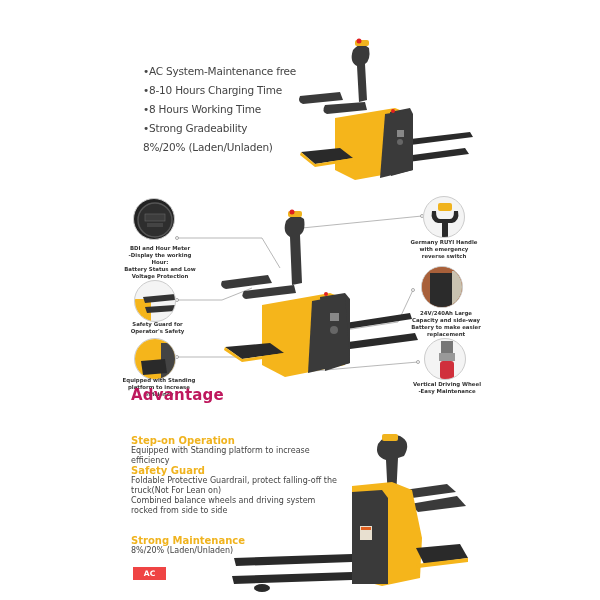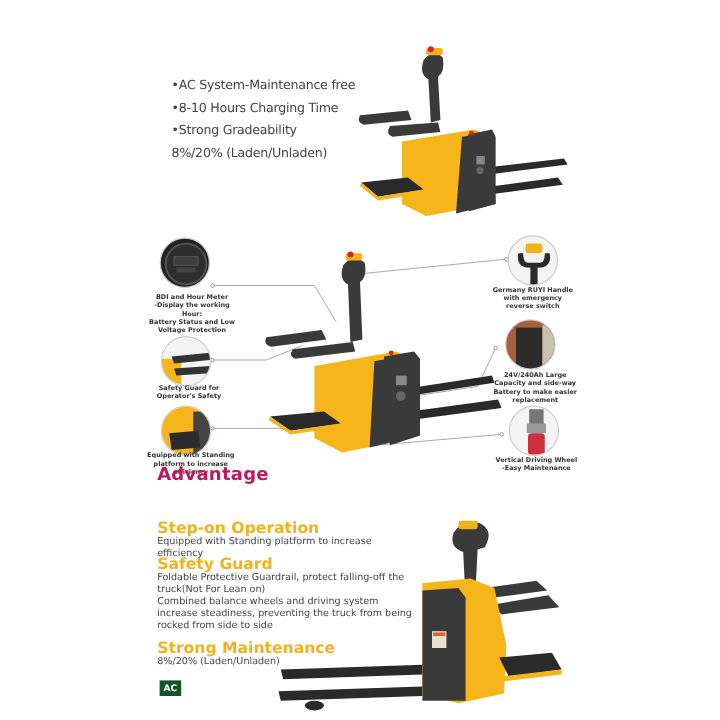--- a/index.html
+++ b/index.html
@@ -16,30 +16,31 @@
   .darker { fill:#2a2a2a; }
 
   
   .circle { position:absolute; width:42px; height:42px; border-radius:50%; border:1px solid #ccc; background:#f4f4f4; overflow:hidden; }
   .callout-label { position:absolute; font-size:5.4px; font-weight:bold; color:#333; text-align:center; line-height:7px; }
   .leader { position:absolute; }
 
   
   .adv-title { position:absolute; left:131px; top:386px; font-size:15px; font-weight:bold; color:#be185d; letter-spacing:0.2px; }
   .adv-block { position:absolute; left:131px; width:220px; }
-  .adv-head { font-size:13px; font-weight:bold; color:#f0b31e; line-height:10px; }
+  .adv-head { font-size:10px; font-weight:bold; color:#f0b31e; line-height:10px; }
   .adv-body { font-size:8px; font-weight:normal; color:#444; line-height:10px; }
-  .ac-badge { position:absolute; left:133px; top:567px; width:18px; height:13px; background:#14532d; color:#fff; font-size:7.5px; font-weight:bold; text-align:center; line-height:13px; }
+  .ac-badge { position:absolute; left:133px; top:567px; width:33px; height:13px; background:#ef4444; color:#fff; font-size:7.5px; font-weight:bold; text-align:center; line-height:13px; }
 </style>
 </head>
 <body>
 
 <div class="feat-list">
   <div>•AC System-Maintenance  free</div>
   <div>•8-10 Hours Charging Time</div>
+  <div>•8 Hours Working Time</div>
   <div>•Strong Gradeability</div>
   <div>8%/20% (Laden/Unladen)</div>
 </div>
 
 <svg class="truck" style="left:295px;top:30px" width="180" height="150" viewBox="0 0 180 150">
 
   <polygon class="darker" points="90,112 175,102 178,107 92,118"></polygon>
   <polygon class="darker" points="95,128 170,118 174,124 98,134"></polygon>
 
   <path d="M58,20 Q66,10 74,18 Q76,30 70,34 L72,70 L64,72 L62,36 Q54,32 58,20 Z" class="dark"></path>
@@ -182,21 +183,20 @@
   <div class="adv-body">Equipped with Standing platform to increase</div>
   <div class="adv-body">efficiency</div>
 </div>
 <div class="adv-block" style="top:466px;">
   <div class="adv-head">Safety Guard</div>
   <div class="adv-body">Foldable Protective Guardrail, protect falling-off the</div>
   <div class="adv-body">truck(Not For Lean on)</div>
 </div>
 <div class="adv-block" style="top:496px;">
   <div class="adv-body">Combined balance wheels and driving system</div>
-  <div class="adv-body">increase steadiness, preventing the truck from being</div>
   <div class="adv-body">rocked from side to side</div>
 </div>
 <div class="adv-block" style="top:536px;">
   <div class="adv-head">Strong Maintenance</div>
   <div class="adv-body">8%/20% (Laden/Unladen)</div>
 </div>
 
 <div class="ac-badge">AC</div>
 
 <svg class="truck" style="left:232px;top:428px" width="245" height="165" viewBox="0 0 245 165">

